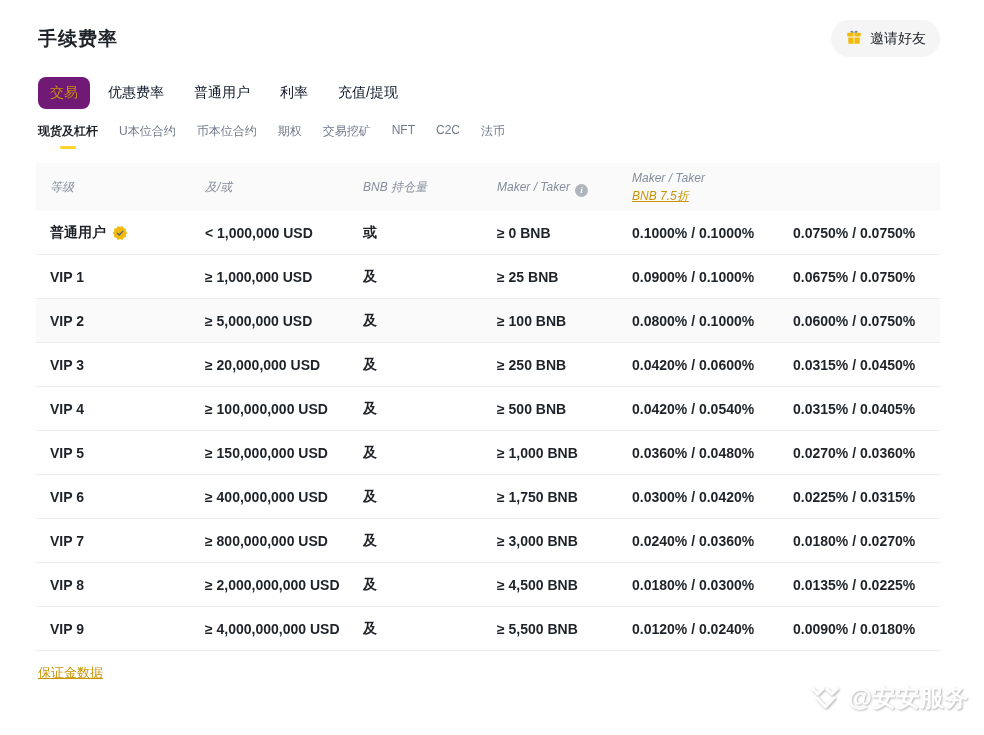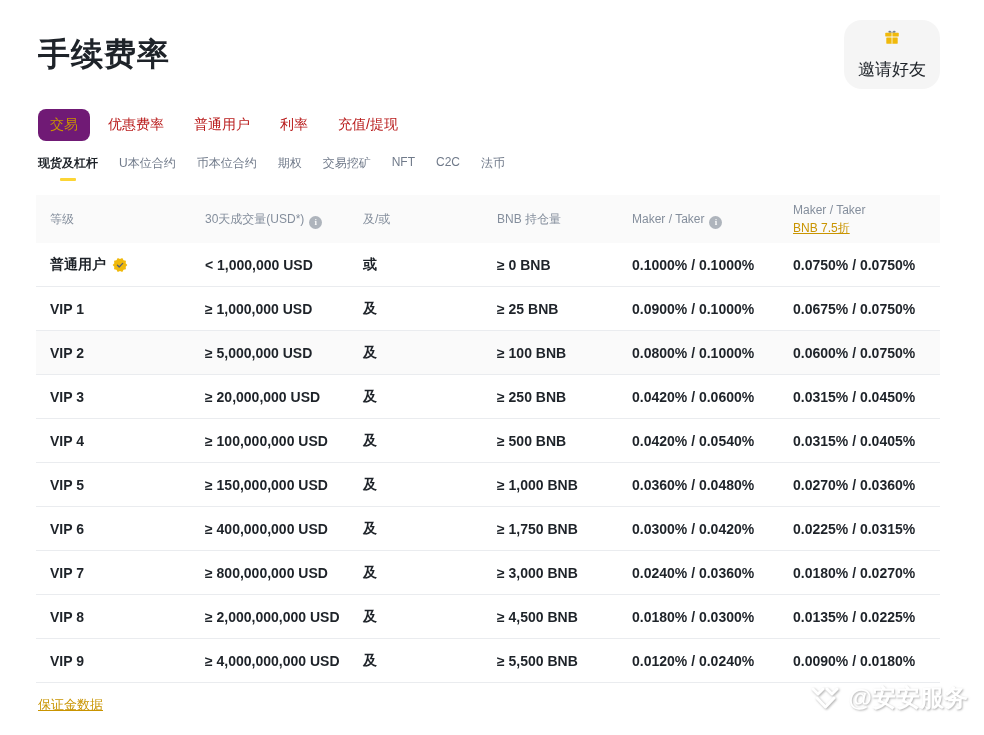--- a/index.html
+++ b/index.html
@@ -9,40 +9,40 @@
     background: #ffffff;
     font-family: "Liberation Sans", "DejaVu Sans", sans-serif;
     color: #1E2329;
     overflow: hidden;
     position: relative;
   }
   .page-header {
     display: flex; justify-content: space-between; align-items: center;
     padding: 20px 44px 0 38px;
   }
-  .page-title { font-size: 32px; font-weight: 700; margin: 0; letter-spacing: 1px; }
+  .page-title { font-size: 19px; font-weight: 700; margin: 0; letter-spacing: 1px; }
   .invite-btn {
     display: flex; align-items: center; gap: 7px;
     background: #F5F5F5; border: none; border-radius: 18px;
-    padding: 8px 14px; font-size: 17px; color: #1E2329;
-    cursor: pointer; font-family: inherit; flex-direction: column;
+    padding: 8px 14px; font-size: 14px; color: #1E2329;
+    cursor: pointer; font-family: inherit;
   }
   .tabs { display: flex; align-items: center; margin: 20px 0 0 38px; }
-  .tab { font-size: 14px; color: #b91c1c; cursor: pointer; margin-right: 30px; padding: 7px 0; white-space: nowrap; }
+  .tab { font-size: 14px; color: #0f172a; cursor: pointer; margin-right: 30px; padding: 7px 0; white-space: nowrap; }
   .tab.active { background: #701a75; color: #C99400; padding: 7px 12px; border-radius: 8px; margin-right: 18px; }
   .subtabs { display: flex; margin: 14px 0 0 38px; }
   .subtab { font-size: 12px; color: #707A8A; margin-right: 21px; padding-bottom: 9px; position: relative; cursor: pointer; white-space: nowrap; }
   .subtab.active { color: #1E2329; font-weight: 700; }
   .subtab.active::after {
     content: ""; position: absolute; left: 50%; transform: translateX(-50%);
     bottom: 0; width: 16px; height: 3px; background: #FCD535; border-radius: 1px;
   }
   .fee-table { margin: 14px 44px 0 36px; }
   .thead, .tr { display: grid; grid-template-columns: 155px 158px 134px 135px 161px auto; align-items: center; }
-  .thead { background: #FAFAFA; min-height: 45px; }
+  .thead { background: #FAFAFA; min-height: 45px; font-style: italic; }
   .th { padding: 6px 14px; font-size: 12px; color: #848E9C; line-height: 1.5; font-weight: 400; }
   .info-icon {
     display: inline-block; width: 13px; height: 13px; border-radius: 50%;
     background: #AEB4BC; color: #FAFAFA; font-size: 9px; line-height: 13px;
     text-align: center; margin-left: 5px; vertical-align: -2px; cursor: pointer;
   }
   .info-icon::before { content: "i"; font-family: "Liberation Serif", serif; font-weight: 700; }
   .bnb-link { color: #C99400; text-decoration: underline; cursor: pointer; display: inline-block; }
   .tr { height: 44px; border-bottom: 1px solid #EAECEF; }
   .tr.highlighted { background: #FAFAFA; }
@@ -102,23 +102,20 @@
       <div class="subtab">C2C</div>
       <div class="subtab">法币</div>
     </div>
 
   <div class="fee-table">
     <div class="thead">
       <div class="th">
         <span>等级</span>
       </div>
       <div class="th">
-        <span>30天成交量(USD*)</span><span class="info-icon"></span>
-      </div>
-      <div class="th">
         <span>及/或</span>
       </div>
       <div class="th">
         <span>BNB 持仓量</span>
       </div>
       <div class="th">
         <span>Maker / Taker</span><span class="info-icon"></span>
       </div>
       <div class="th">
         <span>Maker / Taker</span><br>

